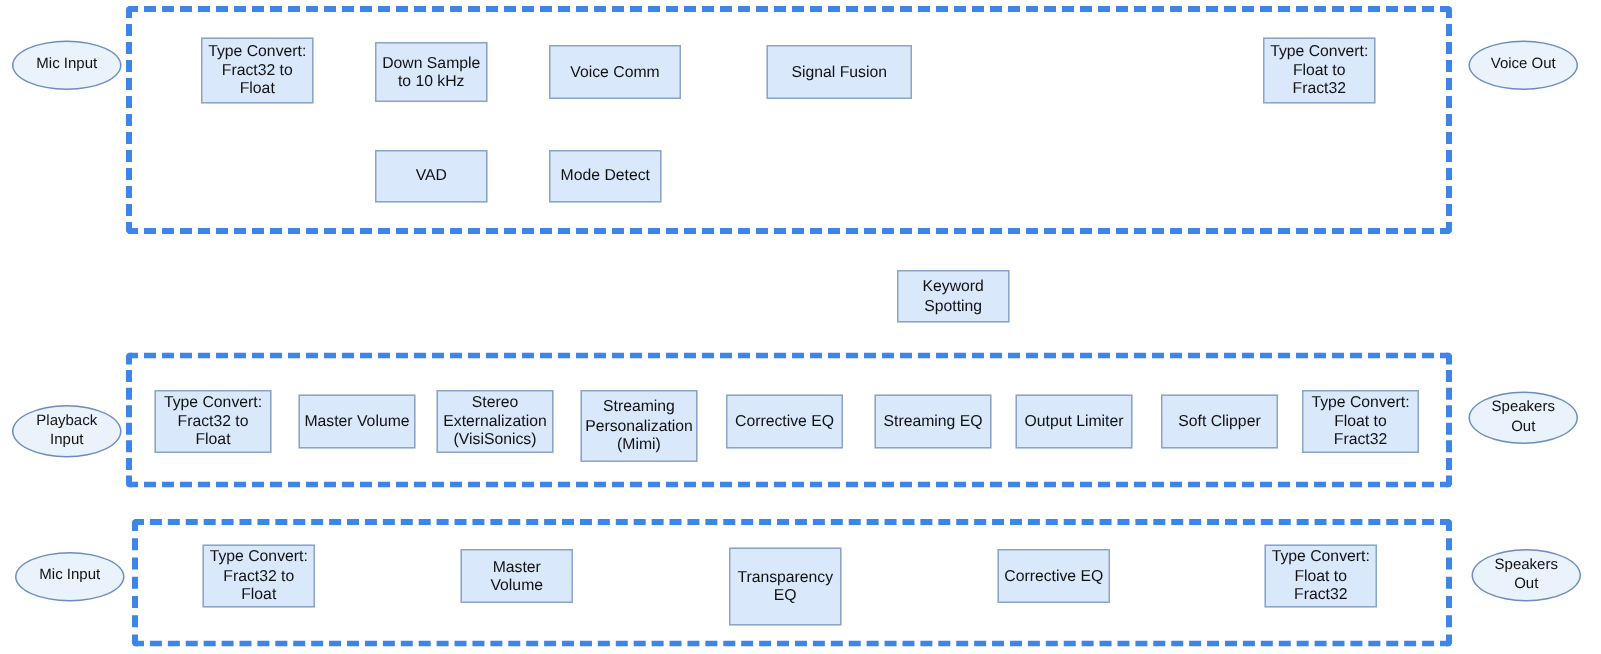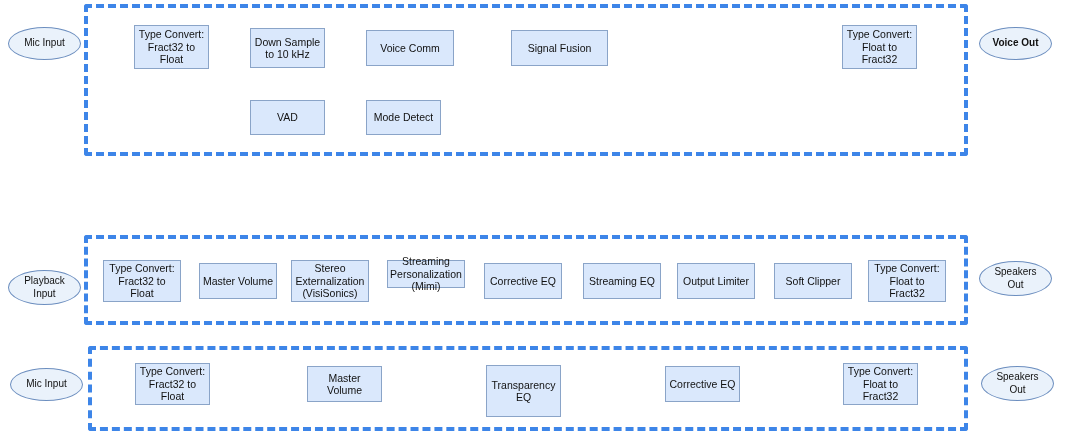--- a/index.html
+++ b/index.html
@@ -78,43 +78,45 @@
   <div class="node" style="left:366px; top:30px; width:88px; height:36px;">Voice Comm</div>
 
   <div class="node" style="left:483px; top:30px; width:97px; height:36px;margin-left:28px;">Signal Fusion</div>
 
 
 
   <div class="node" style="left:842px; top:25px; width:75px; height:44px;">Type Convert:
 Float to
 Fract32</div>
 
-  <div class="term" style="left:979px; top:27px; width:73px; height:33px;font-weight:bold;">Voice Out</div>
+  <div class="term" style="left:979px; top:27px; width:73px; height:33px;">Voice Out</div>
 
   <div class="node" style="left:250px; top:100px; width:75px; height:35px;">VAD</div>
 
   <div class="node" style="left:366px; top:100px; width:75px; height:35px;">Mode Detect</div>
 
+  <div class="node" style="left:598px; top:180px; width:75px; height:35px;">Keyword
+Spotting</div>
 
   <div class="group" style="left:84px; top:235px; width:884px; height:90px;"></div>
 
   <div class="term" style="left:8px; top:270px; width:73px; height:35px;">Playback
 Input</div>
 
   <div class="node" style="left:103px; top:260px; width:78px; height:42px;">Type Convert:
 Fract32 to
 Float</div>
 
   <div class="node" style="left:199px; top:263px; width:78px; height:36px;">Master Volume</div>
 
   <div class="node" style="left:291px; top:260px; width:78px; height:42px;">Stereo
 Externalization
 (VisiSonics)</div>
 
-  <div class="node" style="left:387px; top:260px; width:78px; height:28px;">Streaming
+  <div class="node" style="left:387px; top:260px; width:78px; height:48px;">Streaming
 Personalization
 (Mimi)</div>
 
   <div class="node" style="left:484px; top:263px; width:78px; height:36px;">Corrective EQ</div>
 
   <div class="node" style="left:583px; top:263px; width:78px; height:36px;text-align:right;">Streaming EQ</div>
 
   <div class="node" style="left:774px; top:263px; width:78px; height:36px;">Soft Clipper</div>
 
   <div class="node" style="left:677px; top:263px; width:78px; height:36px;">Output Limiter</div>

